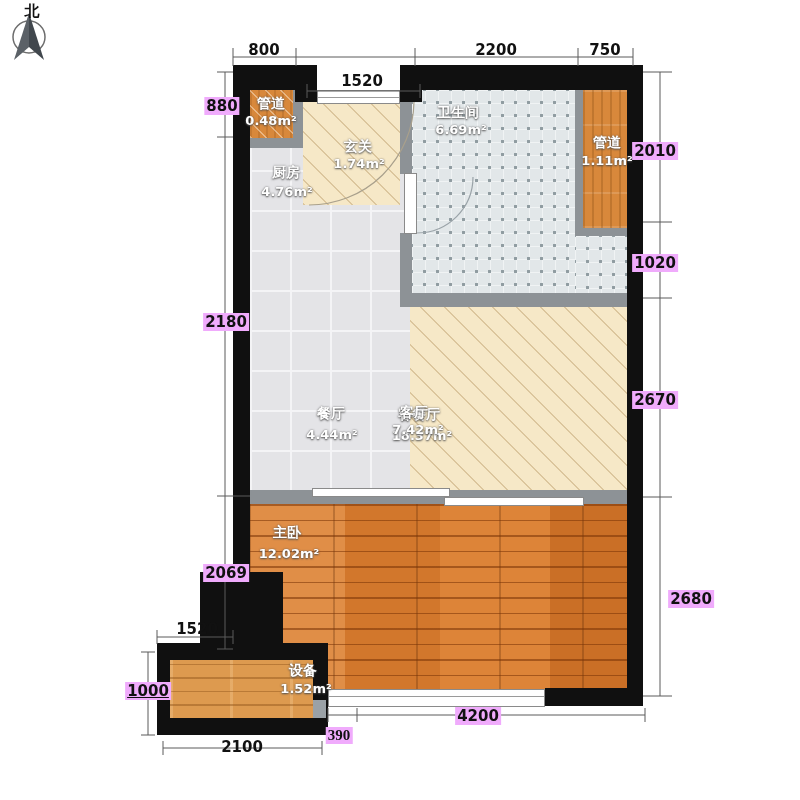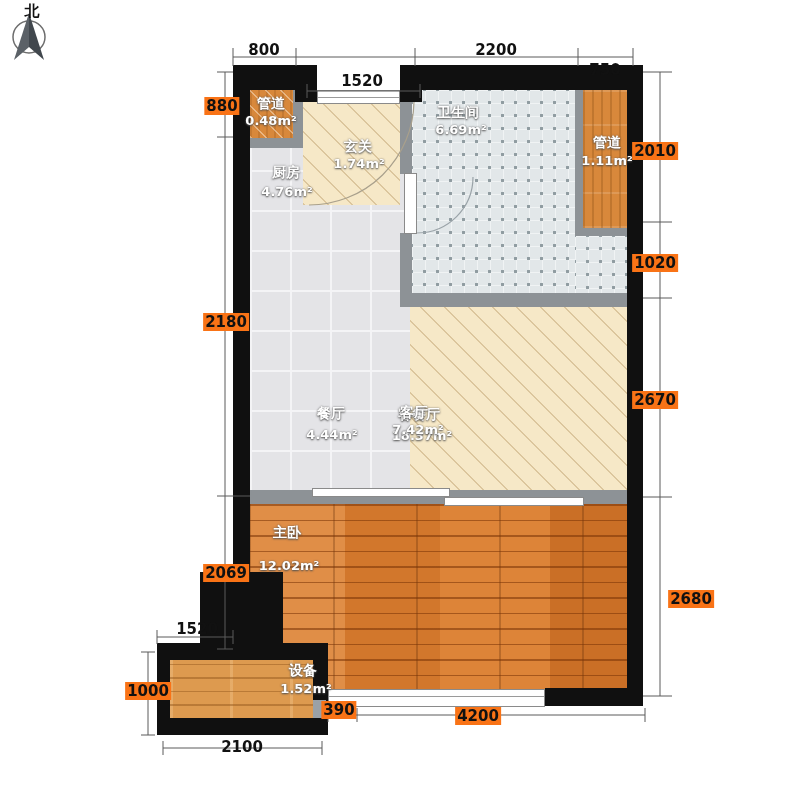--- a/index.html
+++ b/index.html
@@ -38,21 +38,21 @@
         background-image:linear-gradient(to bottom,transparent 6px,#9a9a9a 6px,#9a9a9a 7px,transparent 7px);}
   .leaf{background:#fff;border:1px solid #8a8a8a;box-sizing:border-box;}
   .room-name{position:absolute;transform:translateX(-50%);color:var(--label-text,#fff);
         font-weight:700;font-size:14px;white-space:nowrap;
         text-shadow:0 1px 2px rgba(80,80,80,.95),0 0 2px rgba(80,80,80,.7);}
   .room-area{position:absolute;transform:translateX(-50%);color:var(--label-text,#fff);
         font-weight:700;font-size:13px;white-space:nowrap;
         text-shadow:0 1px 2px rgba(80,80,80,.95),0 0 2px rgba(80,80,80,.7);}
   .dim{position:absolute;transform:translateX(-50%);color:var(--dim-text,#111);
         font-weight:700;font-size:15px;white-space:nowrap;z-index:40;}
-  .dim.bg{background:#f97316;padding:0 2px;}
+  .dim.bg{background:#f0abfc;padding:0 2px;}
   .north{position:absolute;transform:translateX(-50%);color:#111;font-weight:700;font-size:15px;z-index:40;}
   svg{pointer-events:none;}
 </style>
 </head>
 <body>
 
 <div id="plan">
 
   <div class="a tile" style="left:250px;top:90px;width:160px;height:400px;"></div>
   <div class="a cream" style="left:303px;top:90px;width:97px;height:115px;"></div>
@@ -135,49 +135,49 @@
       <line x1="163" y1="748" x2="322" y2="748"></line>
       <line x1="163" y1="741" x2="163" y2="755"></line>
         <line x1="322" y1="741" x2="322" y2="755"></line>
     </g>
   </svg>
 
   <div class="north" style="left:32px;top:2px;">北</div>
 
   <div class="dim" style="left:264px;top:41px;">800</div>
   <div class="dim" style="left:496px;top:41px;">2200</div>
-  <div class="dim" style="left:605px;top:41px;margin-top:20px;">750</div>
+  <div class="dim" style="left:605px;top:41px;">750</div>
   <div class="dim" style="left:362px;top:72px;">1520</div>
   <div class="dim bg" style="left:222px;top:97px;">880</div>
   <div class="dim bg" style="left:226px;top:313px;">2180</div>
   <div class="dim bg" style="left:226px;top:564px;">2069</div>
   <div class="dim bg" style="left:655px;top:142px;">2010</div>
   <div class="dim bg" style="left:655px;top:254px;">1020</div>
   <div class="dim bg" style="left:655px;top:391px;">2670</div>
   <div class="dim bg" style="left:655px;top:590px;margin-left:36px;">2680</div>
   <div class="dim" style="left:197px;top:620px;">1520</div>
-  <div class="dim bg" style="left:148px;top:682px;">1000</div>
+  <div class="dim bg" style="left:148px;top:682px;text-decoration:underline;">1000</div>
   <div class="dim" style="left:242px;top:738px;">2100</div>
-  <div class="dim bg" style="left:339px;top:701px;">390</div>
+  <div class="dim bg" style="left:339px;top:727px;font-family:Liberation Serif, serif;">390</div>
   <div class="dim bg" style="left:478px;top:707px;">4200</div>
 
   <div class="room-name" style="left:271px;top:95px;">管道</div>
   <div class="room-area" style="left:271px;top:113px;">0.48m²</div>
   <div class="room-name" style="left:358px;top:138px;text-align:right;">玄关</div>
   <div class="room-area" style="left:359px;top:156px;">1.74m²</div>
   <div class="room-name" style="left:286px;top:164px;">厨房</div>
   <div class="room-area" style="left:287px;top:184px;">4.76m²</div>
   <div class="room-name" style="left:458px;top:104px;">卫生间</div>
   <div class="room-area" style="left:461px;top:122px;">6.69m²</div>
   <div class="room-name" style="left:607px;top:134px;">管道</div>
   <div class="room-area" style="left:607px;top:153px;">1.11m²</div>
   <div class="room-name" style="left:331px;top:405px;">餐厅</div>
   <div class="room-area" style="left:332px;top:427px;">4.44m²</div>
   <div class="room-name" style="left:419px;top:406px;">客餐厅</div>
   <div class="room-area" style="left:422px;top:428px;">18.37m²</div>
   <div class="room-name" style="left:414px;top:404px;">客厅</div>
   <div class="room-area" style="left:418px;top:422px;">7.42m²</div>
   <div class="room-name" style="left:287px;top:524px;">主卧</div>
-  <div class="room-area" style="left:289px;top:546px;margin-top:12px;">12.02m²</div>
+  <div class="room-area" style="left:289px;top:546px;">12.02m²</div>
   <div class="room-name" style="left:303px;top:662px;">设备</div>
   <div class="room-area" style="left:306px;top:681px;">1.52m²</div>
 
 </div>
 
 </body></html>

